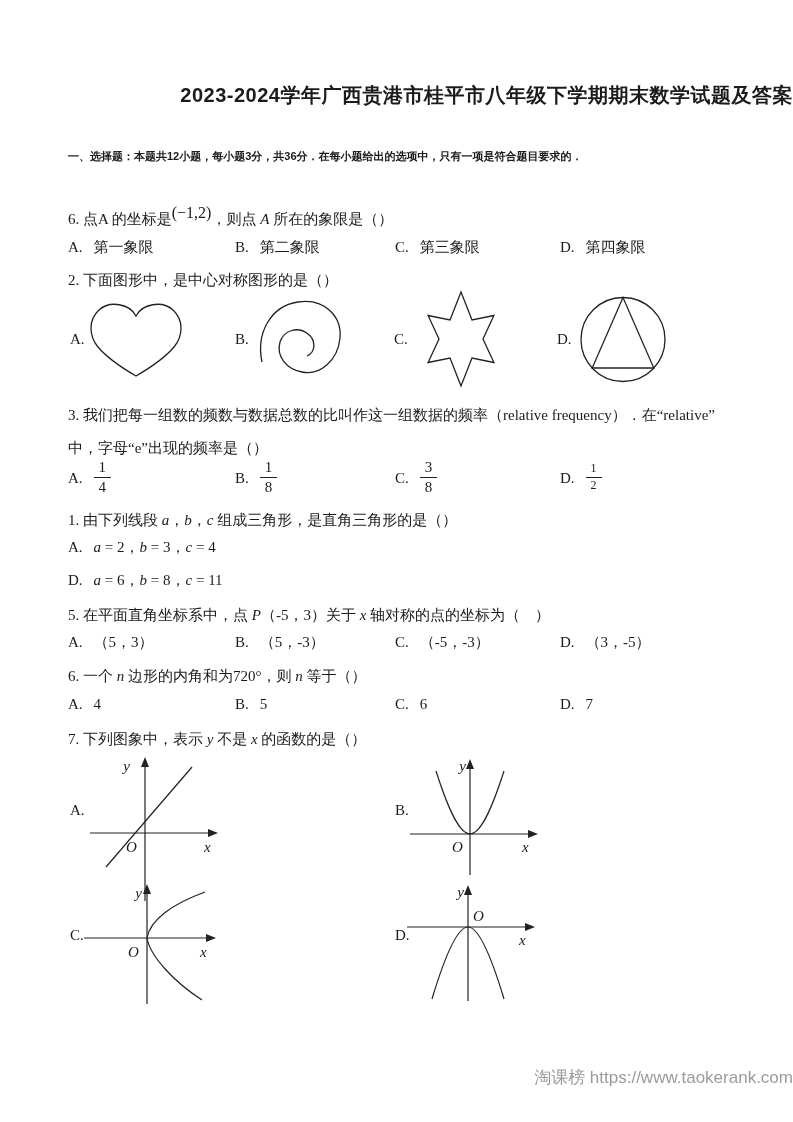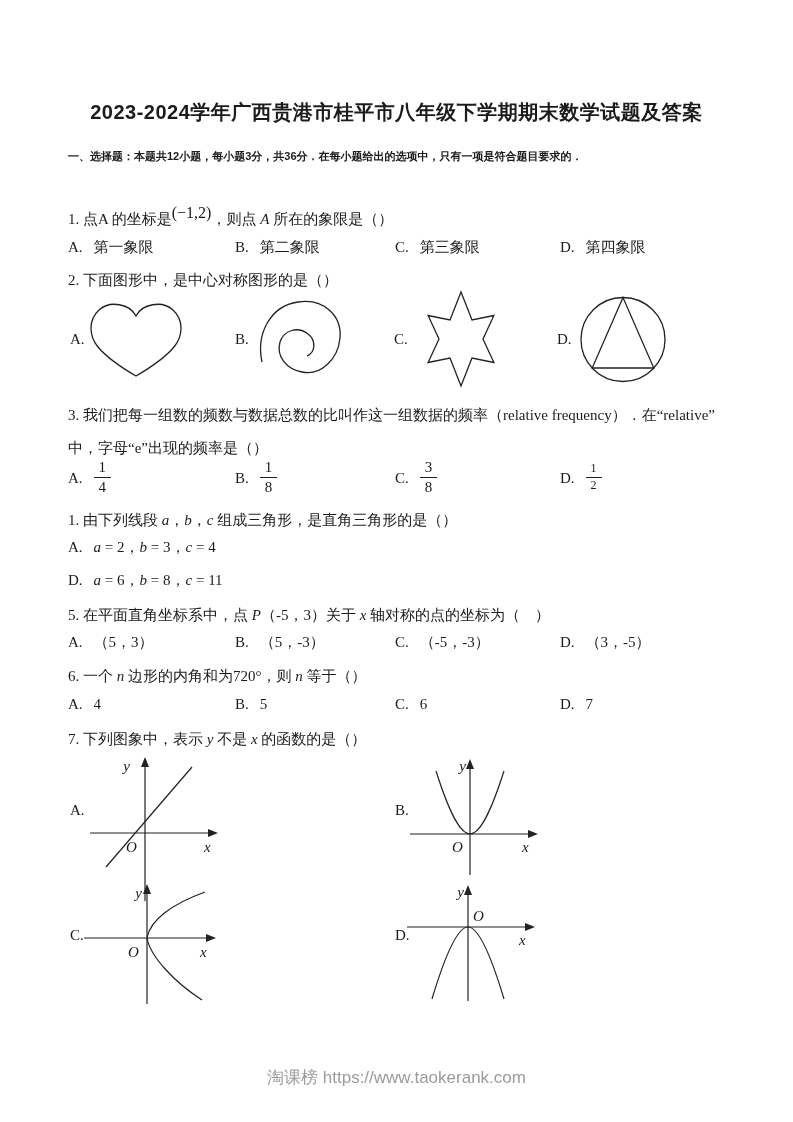--- a/index.html
+++ b/index.html
@@ -7,21 +7,21 @@
   body {
     background:#ffffff;
     font-family:"Liberation Serif","DejaVu Serif",serif;
     color:#1b1b1b;
     position:relative;
     overflow:hidden;
     font-size:15px;
   }
   .abs { position:absolute; white-space:nowrap; }
   .title {
-    left:0; right:0; top:99px; text-align:center;
+    left:0; right:0; top:82px; text-align:right;
     font-family:"Liberation Sans","DejaVu Sans",sans-serif;
     font-weight:700; font-size:20px; letter-spacing:0.5px;
   }
   .section {
     left:68px; top:143px; width:662px; white-space:normal;
     font-family:"Liberation Sans","DejaVu Sans",sans-serif;
     font-weight:700; font-size:11px; line-height:27px; text-align:justify;
   }
   .stem { left:68px; line-height:24px; }
   .opts4 { left:68px; width:660px; display:grid; grid-template-columns:167px 160px 165px 1fr; }
@@ -35,33 +35,33 @@
   .frac .den { display:block; padding-top:1px; }
   .frac-sm { font-size:12px; }
   .g-lab { font-size:15px; }
   .shape { fill:none; stroke:#222; stroke-width:1.3px; }
   .axis  { fill:none; stroke:#222; stroke-width:1.2px; }
   .curve { fill:none; stroke:#222; stroke-width:1.2px; }
   .arrow { fill:#222; stroke:none; }
   svg { overflow:visible; display:block; }
   svg text { font-size:15px; font-style:italic; font-family:"Liberation Serif","DejaVu Serif",serif; fill:#1b1b1b; }
   .footer {
-    left:0; right:0; top:1066px; text-align:center;
+    left:0; right:0; top:1066px; text-align:right;
     font-family:"Liberation Sans","DejaVu Sans",sans-serif;
     font-size:17px; color:#9b9b9b;
   }
 </style>
 </head>
 <body>
 
 <div class="abs title">2023-2024学年广西贵港市桂平市八年级下学期期末数学试题及答案</div>
 
 <div class="abs section">一、选择题：本题共12小题，每小题3分，共36分．在每小题给出的选项中，只有一项是符合题目要求的．</div>
 
-<div class="abs stem" style="top:207px"><span>1.  点A 的坐标是</span><span class="formula">(−1,2)</span><span>，则点 </span><span class="var">A</span><span> 所在的象限是（）</span></div>
+<div class="abs stem" style="top:207px"><span>6.  点A 的坐标是</span><span class="formula">(−1,2)</span><span>，则点 </span><span class="var">A</span><span> 所在的象限是（）</span></div>
 <div class="abs opts4" style="top:238px">
   <span class="opt"><span class="lab">A.</span><span>第一象限</span></span>
   <span class="opt"><span class="lab">B.</span><span>第二象限</span></span>
   <span class="opt"><span class="lab">C.</span><span>第三象限</span></span>
   <span class="opt"><span class="lab">D.</span><span>第四象限</span></span>
 </div>
 
 <div class="abs stem" style="top:268px">2.  下面图形中，是中心对称图形的是（）</div>
 
 <span class="abs g-lab" style="left:70px;top:331px">A.</span>

